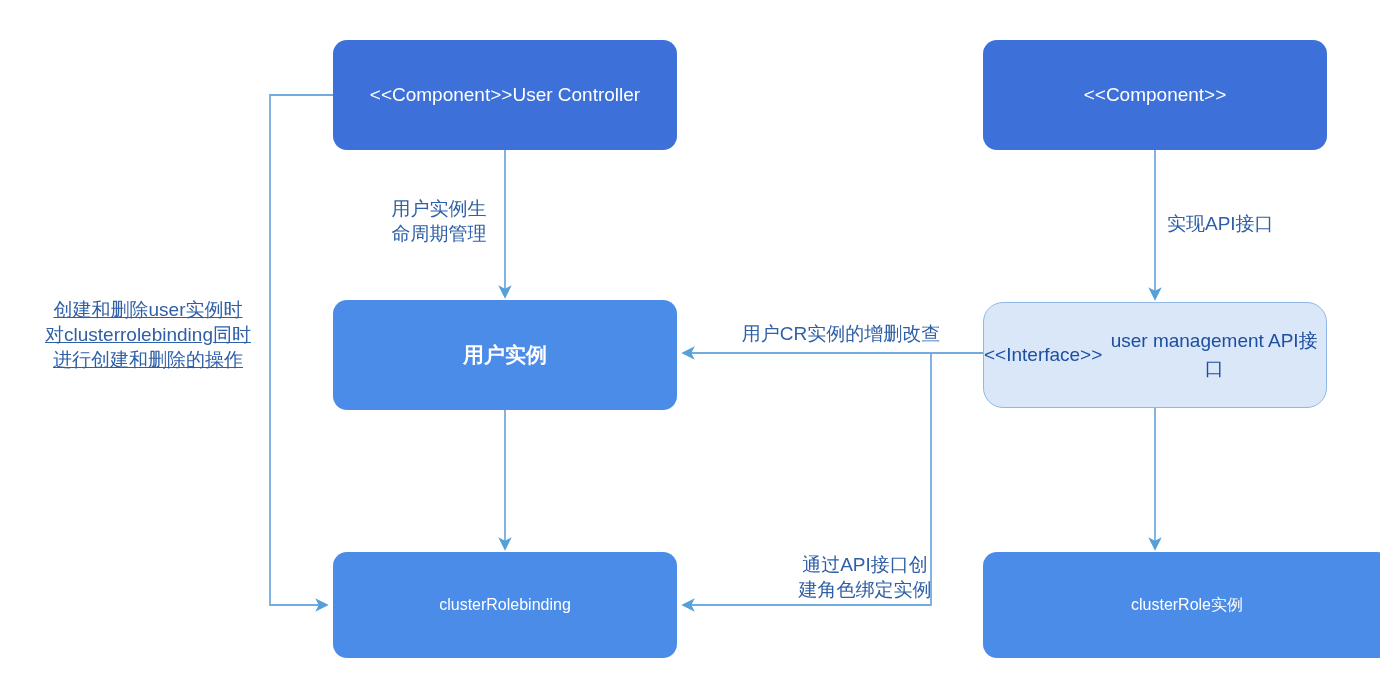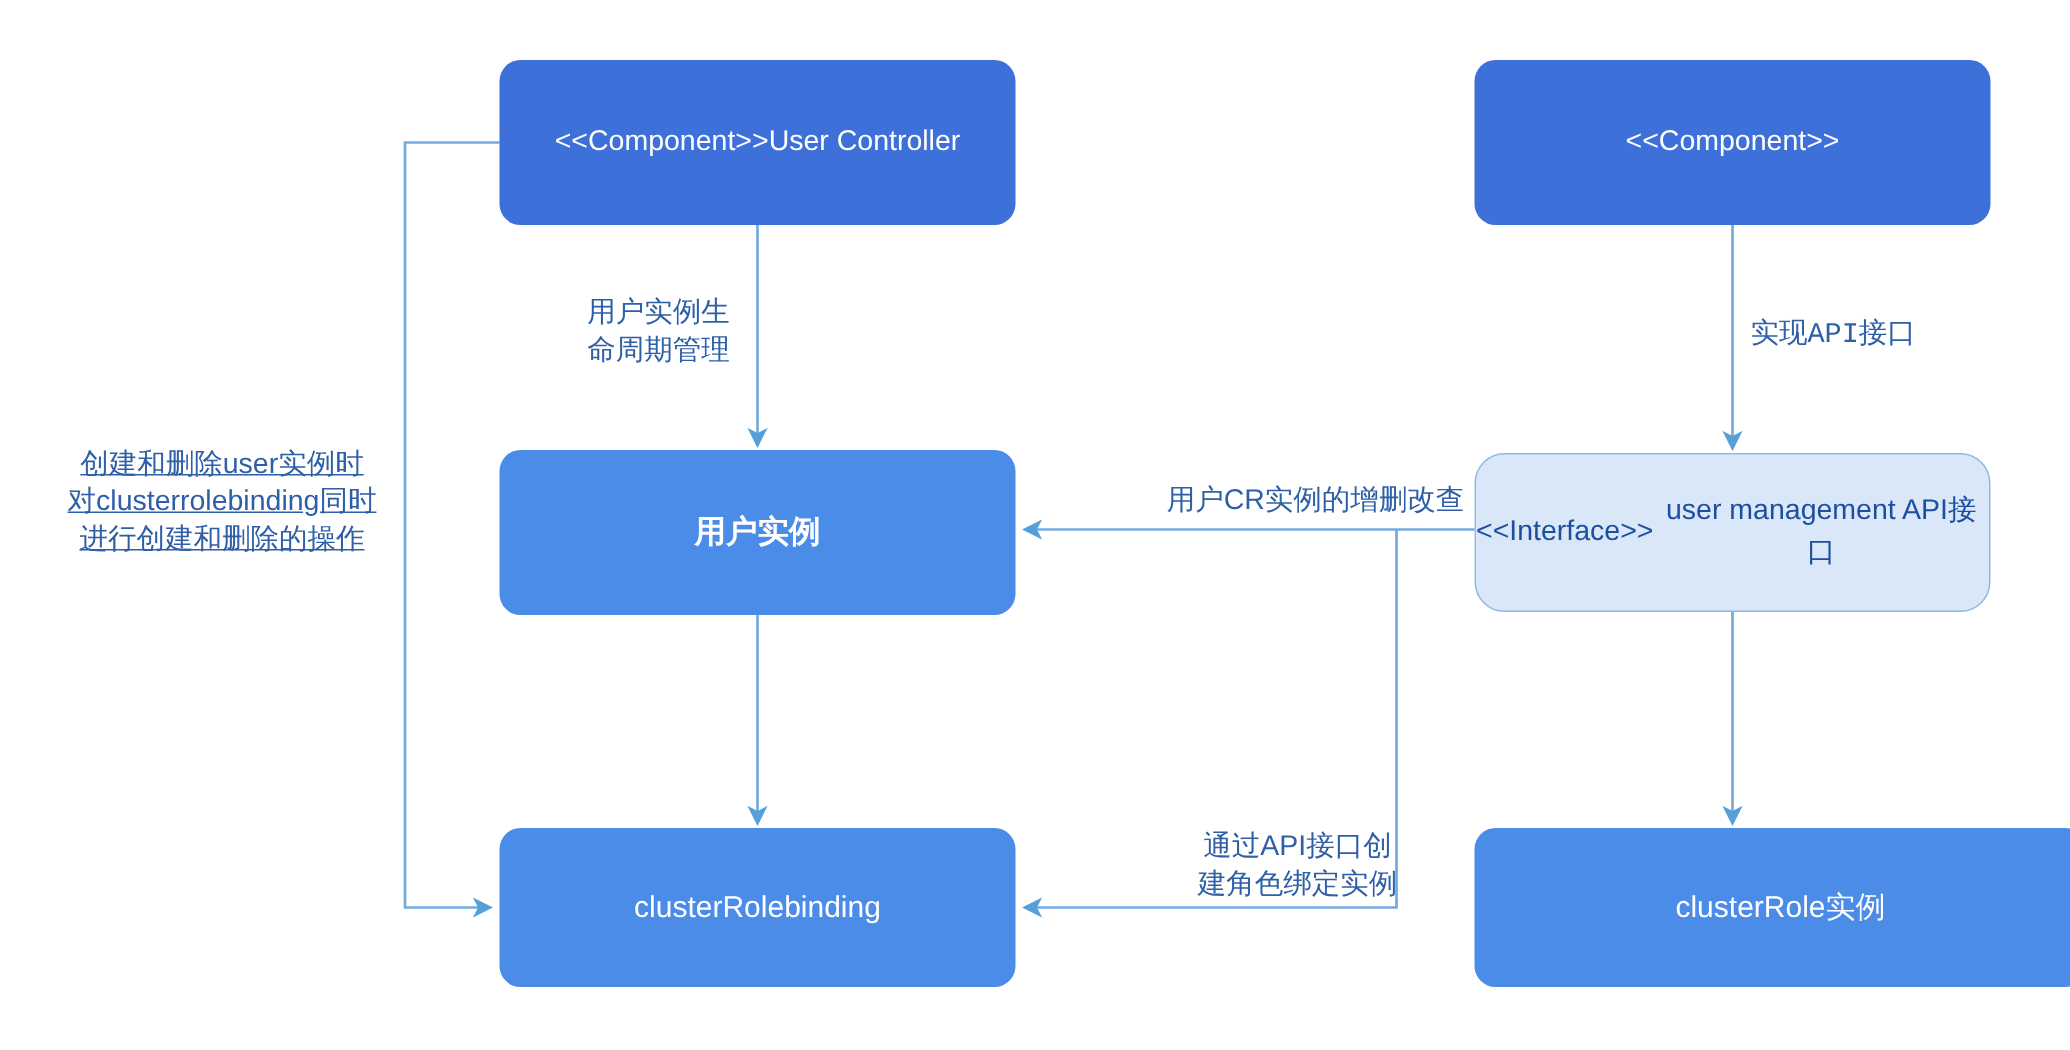--- a/index.html
+++ b/index.html
@@ -41,21 +41,21 @@
     color: var(--node_text, #fff);
     box-sizing: border-box;
   }
   .node.component {
     background: var(--component_fill, #3D70D8);
     border-radius: 14px;
   }
   .node.instance {
     background: var(--instance_fill, #4B8CE8);
     border-radius: 14px;
-    font-size: 20px;
+    font-size: 16px;
   }
   .node.interface {
     background: var(--interface_fill, #D9E7F9);
     border: 1px solid var(--interface_border, #8FB8E6);
     border-radius: 20px;
     color: var(--interface_text, #1D4FA0);
   }
   #node-uc  { left: 333px; top: 40px;  width: 344px; height: 110px; }
   #node-umb { left: 983px; top: 40px;  width: 344px; height: 110px; }
   #node-ui  { left: 333px; top: 300px; width: 344px; height: 110px; font-weight: bold; font-size: 21px; }
@@ -67,22 +67,22 @@
     font-size: 19px;
     line-height: 25px;
     color: var(--label_text, #2E5FA7);
     white-space: pre-line;
   }
   .edge-label.centered {
     transform: translateX(-50%);
     text-align: center;
   }
   #lbl-lifecycle      { left: 439px;  top: 196px; }
-  #lbl-implement      { left: 1167px; top: 211px; font-family: Liberation Mono, monospace; }
-  #lbl-crud           { left: 841px;  top: 321px; margin-left: 36px; }
+  #lbl-implement      { left: 1167px; top: 211px; }
+  #lbl-crud           { left: 841px;  top: 321px; }
   #lbl-create-binding { left: 865px;  top: 552px; }
   #lbl-default-role   { left: 1165px; top: 456px; }
   #lbl-left-note      { left: 148px;  top: 297px; text-decoration: underline; }
 </style>
 </head>
 <body>
 
 <div class="canvas">
 
   <svg class="edges" viewBox="0 0 1380 700">

